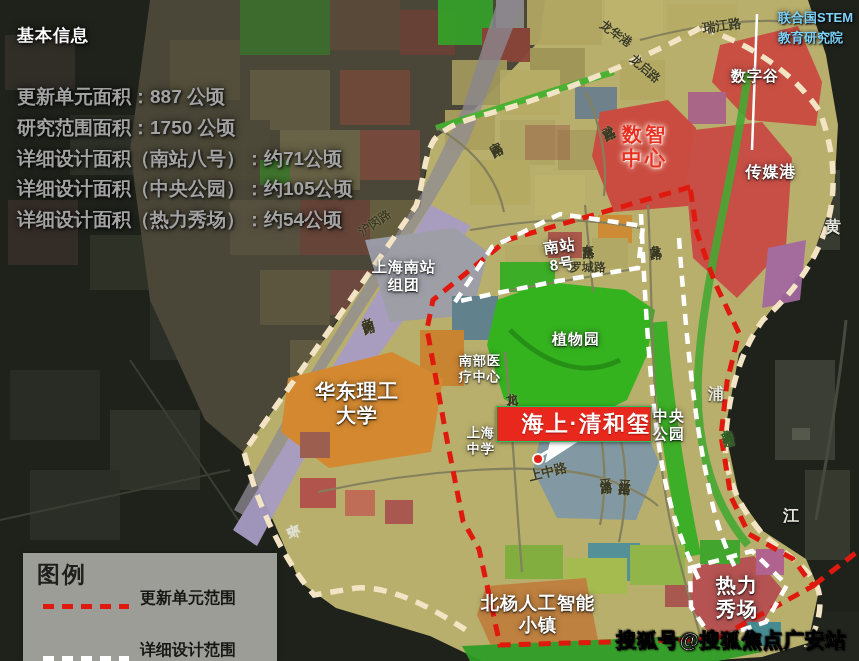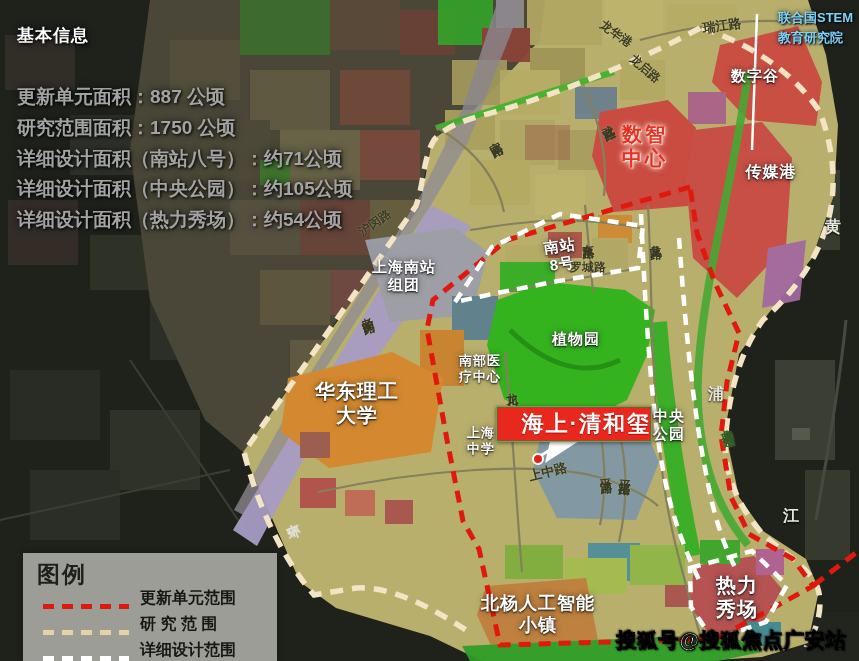--- a/index.html
+++ b/index.html
@@ -247,24 +247,20 @@
   <div class="banner" style="background: rgb(232, 40, 28);">
     <span>海上·清和玺</span>
   </div>
 
   <div class="legend">
     <div class="legend-title">图例</div>
     <div class="legend-row" style="top:40px">
       <div class="legend-swatch" style="background: repeating-linear-gradient(90deg, rgb(224, 25, 15) 0px, rgb(224, 25, 15) 11px, transparent 11px, transparent 19px);"></div>
       <div class="legend-label">更新单元范围</div>
     </div>
-    <div class="legend-row" style="top:66px">
-      <div class="legend-swatch" style="background: repeating-linear-gradient(90deg, rgb(230, 210, 166) 0px, rgb(230, 210, 166) 11px, transparent 11px, transparent 19px);"></div>
-      <div class="legend-label">研 究 范 围</div>
-    </div>
     <div class="legend-row" style="top:92px">
       <div class="legend-swatch" style="background: repeating-linear-gradient(90deg, rgb(255, 255, 255) 0px, rgb(255, 255, 255) 11px, transparent 11px, transparent 19px);"></div>
       <div class="legend-label">详细设计范围</div>
     </div>
   </div>
 
   <div class="watermark">搜狐号@搜狐焦点广安站</div>
 </div>
 </div>
 

